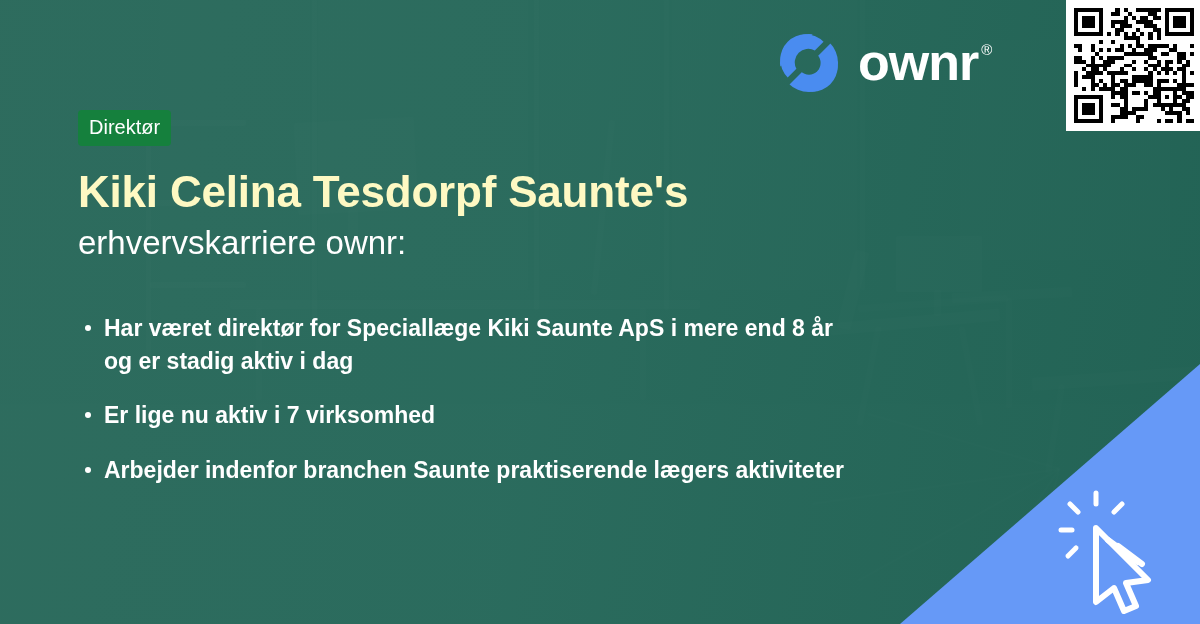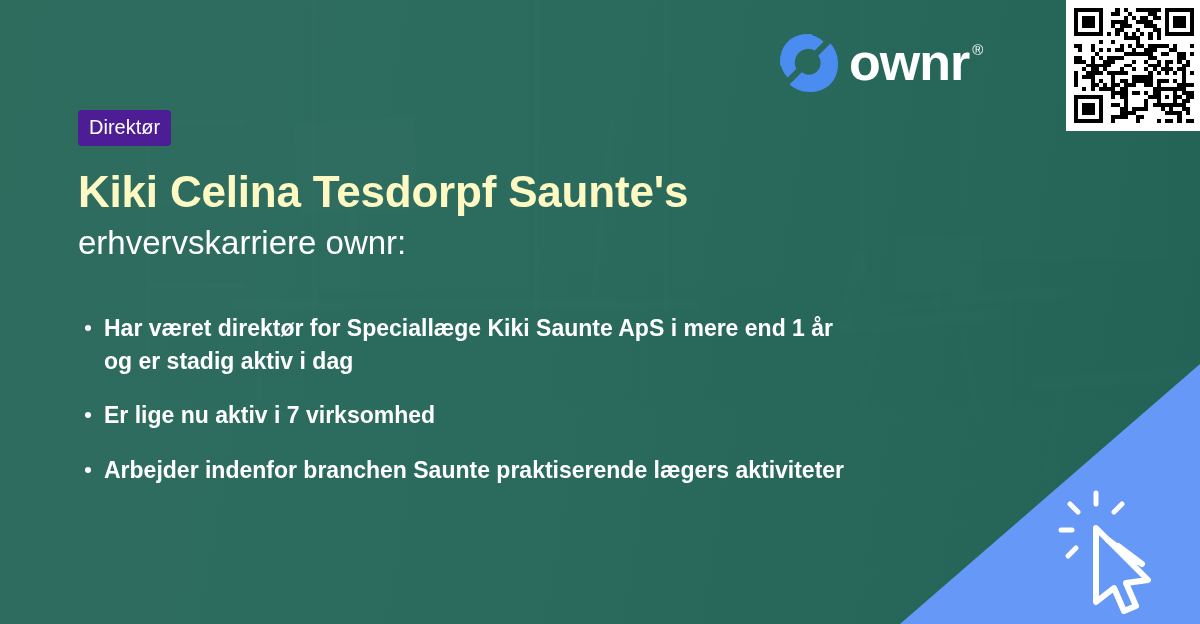--- a/index.html
+++ b/index.html
@@ -131,21 +131,21 @@
   .qr-grid span { background: #ffffff; }
   .qr-grid span.on { background: #000000; }
 
   
   .brand {
     position: absolute;
     top: 32px;
     left: 778px;
     display: flex;
     align-items: center;
-    gap: 9px;
+    gap: 18px;
   }
   .brand-mark { width: 62px; height: 62px; display: block; }
   .brand-word {
     display: flex;
     align-items: flex-start;
     color: #ffffff;
   }
   .brand-word .word {
     font-size: 52px;
     font-weight: bold;
@@ -161,21 +161,21 @@
 
   
   .content {
     position: absolute;
     left: 78px;
     top: 110px;
     width: 930px;
   }
   .role-badge {
     display: inline-block;
-    background: #4c1d95;
+    background: #15803d;
     color: #ffffff;
     font-size: 20px;
     line-height: 1;
     padding: 7px 11px 9px 11px;
     border-radius: 4px;
   }
   .headline {
     margin: 22px 0 0 0;
     color: #fef9c3;
     font-size: 44px;
@@ -1151,18 +1151,18 @@
     </div>
   </div>
 
   <div class="content">
     <div class="role-badge">Direktør</div>
     <h1 class="headline">Kiki Celina Tesdorpf Saunte's</h1>
     <h2 class="subhead">erhvervskarriere ownr:</h2>
   </div>
 
   <ul class="facts" id="facts-list">
-      <li>Har været direktør for Speciallæge Kiki Saunte ApS i mere end 1 år og er stadig aktiv i dag</li>
+      <li>Har været direktør for Speciallæge Kiki Saunte ApS i mere end 8 år og er stadig aktiv i dag</li>
       <li class="wide">Er lige nu aktiv i 7 virksomhed</li>
       <li class="wide">Arbejder indenfor branchen Saunte praktiserende lægers aktiviteter</li>
     </ul>
 
 </div>
 
 </body></html>

